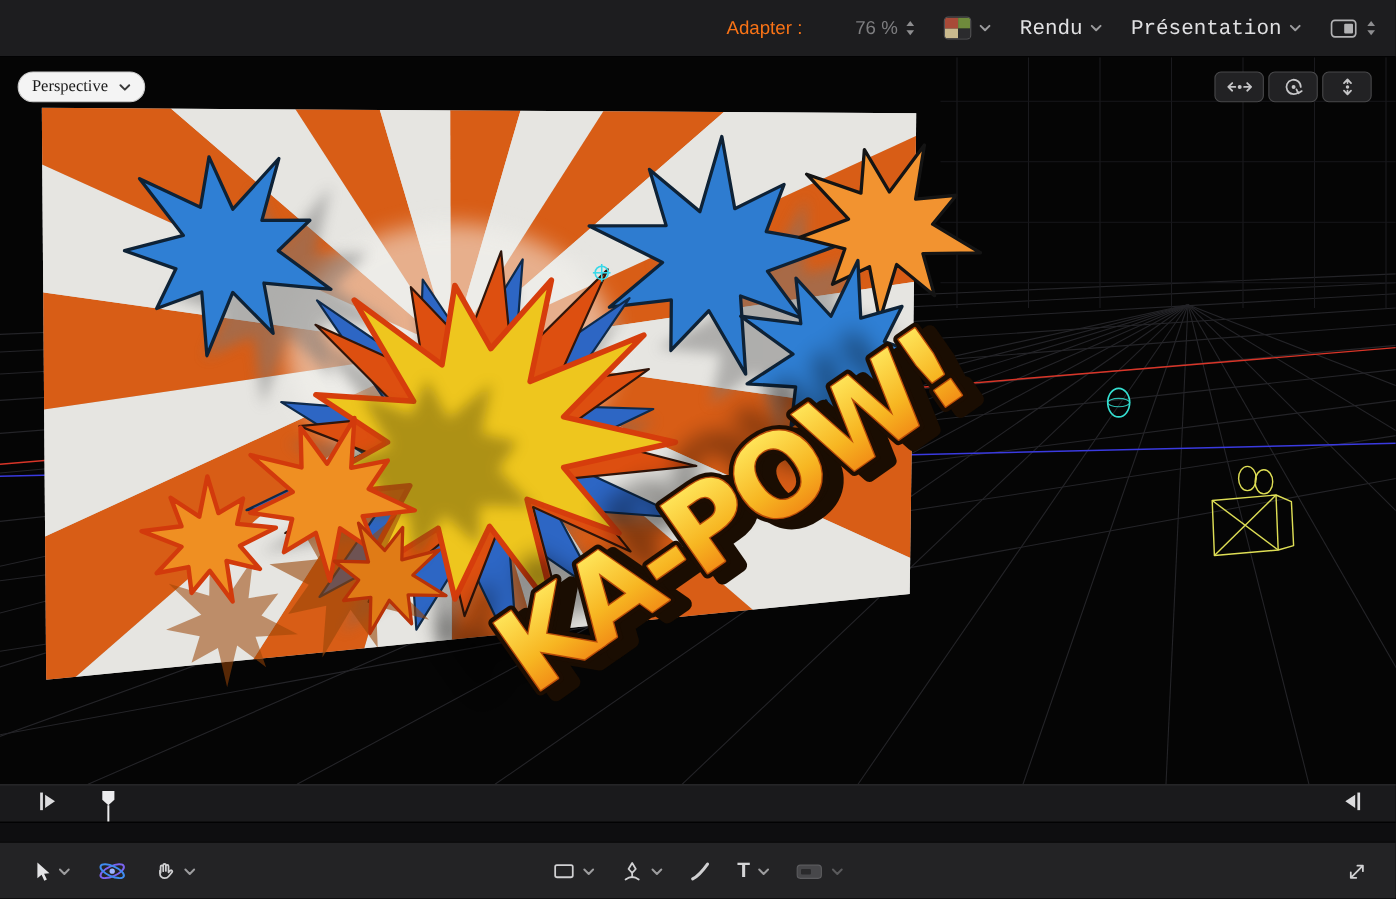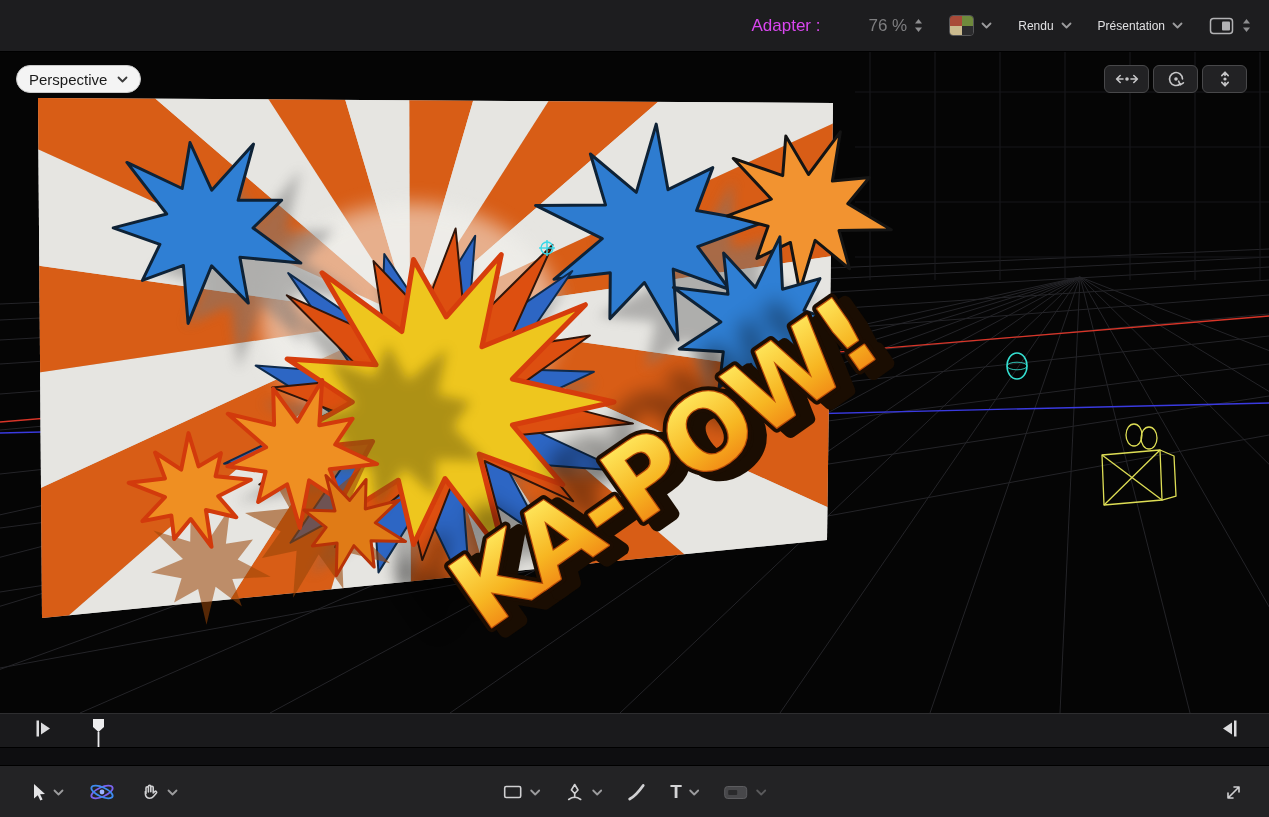--- a/index.html
+++ b/index.html
@@ -4,35 +4,35 @@
 <style>
   html,body{margin:0;padding:0;background:#000;}
   .app{position:relative;width:1269px;height:817px;overflow:hidden;background:#050505;
        font-family:"Liberation Sans",sans-serif;}
 
   
   .topbar{position:absolute;top:0;left:0;width:1269px;height:52px;box-sizing:border-box;
           background:#1d1d1f;border-bottom:1px solid #000;
           display:flex;align-items:center;justify-content:flex-end;gap:26px;padding-right:18px;}
   .tb-group{display:flex;align-items:center;gap:7px;}
-  .tb-label{color:#d946ef;font-size:17px;}
+  .tb-label{color:#f97316;font-size:17px;}
   .tb-dim{color:#7e7e80;font-size:17px;margin-left:41px;}
-  .tb-menu{color:#e0e0e2;font-size:12px;}
+  .tb-menu{color:#e0e0e2;font-size:19px;font-family:Liberation Mono, monospace;}
   .chev polyline{fill:none;stroke:#9c9c9e;stroke-width:1.8;stroke-linecap:round;stroke-linejoin:round;}
   .stepper path{fill:#8e8e90;}
   .swatch{width:23px;height:19px;border-radius:4px;overflow:hidden;border:1px solid #565658;}
   .swatch svg{display:block;}
 
   
   .canvas{position:absolute;top:52px;left:0;width:1269px;height:661px;background:#050505;}
   .scene{position:absolute;left:0;top:0;}
   .cam-btn{position:absolute;top:13px;left:16px;height:28px;box-sizing:border-box;
            display:flex;align-items:center;gap:10px;padding:0 12px;
            background:#f4f4f4;border:1px solid #c9c9c9;border-radius:14px;
-           color:#1a1a1a;font-size:15px;cursor:default;}
+           color:#1a1a1a;font-size:15px;cursor:default;font-family:Liberation Serif, serif;}
   .cam-btn .chev polyline{stroke:#3a3a3a;}
   .view-tools{position:absolute;top:13px;right:22px;display:flex;gap:4px;}
   .vt-btn{width:45px;height:28px;box-sizing:border-box;background:#222224;border:1px solid #48484a;
           border-radius:6px;display:flex;align-items:center;justify-content:center;}
   .vt-btn svg *{stroke:#c6c6c8;fill:none;stroke-width:1.6;stroke-linecap:round;stroke-linejoin:round;}
   .vt-btn svg .dot{fill:#c6c6c8;stroke:none;}
 
   
   .kp{font-family:"DejaVu Sans",sans-serif;font-weight:bold;font-size:102px;letter-spacing:-5px;}
   .kp-sh{fill:#000;opacity:.45;}

